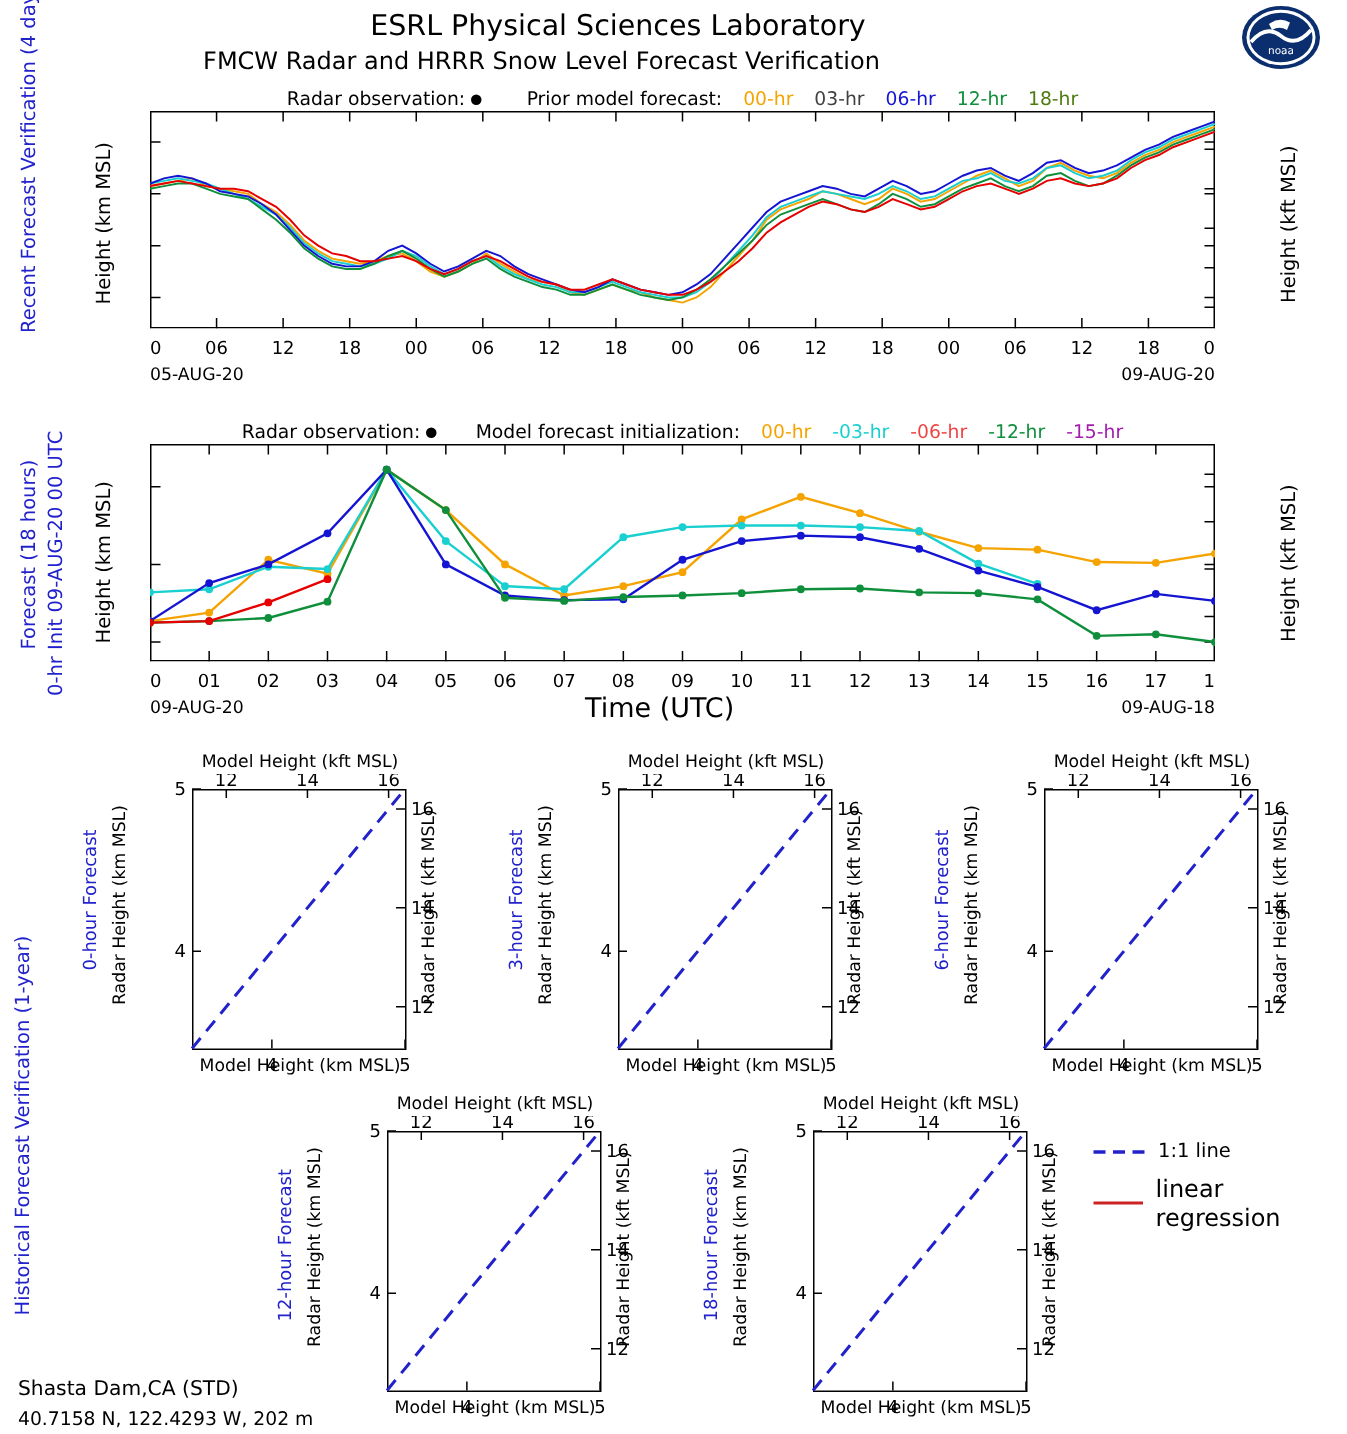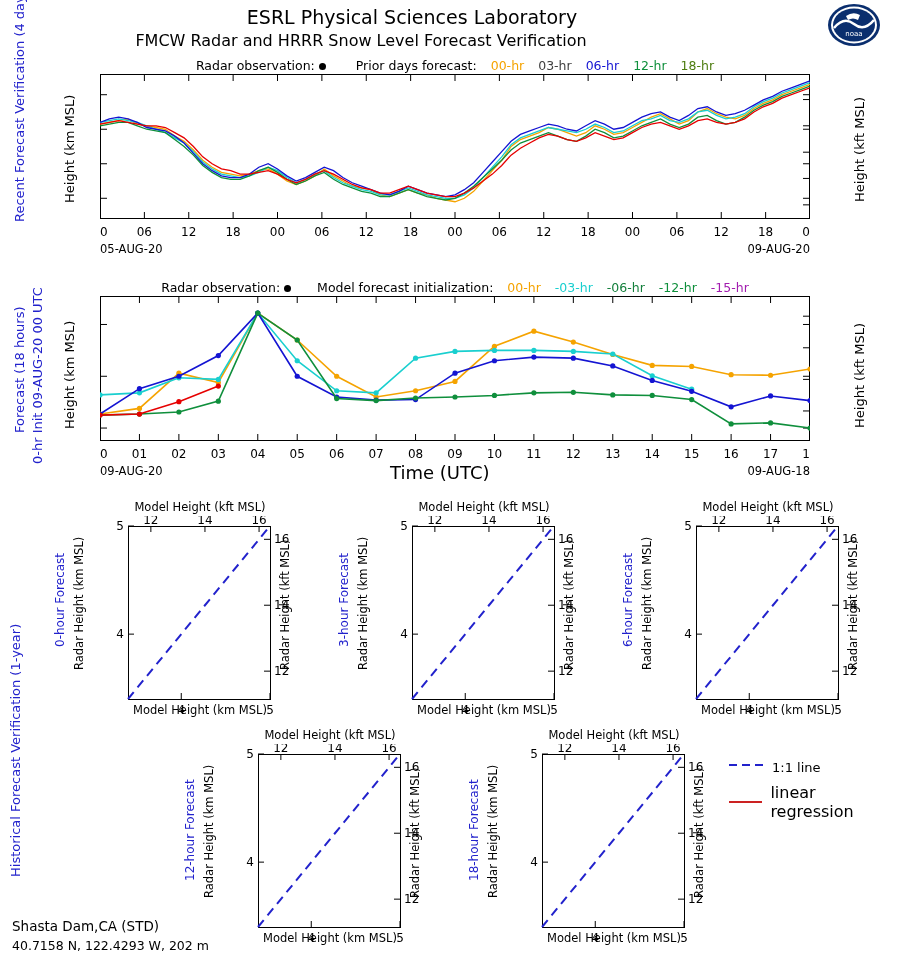--- a/index.html
+++ b/index.html
@@ -59,21 +59,21 @@
 
 <div class="abs vert blue" style="left:12px;top:72px;height:150px;font-size:13px;text-align:center;">Recent Forecast Verification (4 days)</div>
 
 <div class="abs vert" style="left:62px;top:84px;height:130px;font-size:13px;text-align:center;">Height (km MSL)</div>
 
 <div class="abs vert" style="left:852px;top:84px;height:130px;font-size:13px;text-align:center;">Height (kft MSL)</div>
 
 <div class="abs legend-row" style="left:100px;top:58px;width:710px;text-align:center;">
   <span>Radar observation:</span><span class="dotmark"></span>
   <span style="display:inline-block;width:18px"></span>
-  <span>Prior days forecast:</span>
+  <span>Prior model forecast:</span>
   <span class="legend-item" style="color:#f5a300">00-hr</span>
   <span class="legend-item" style="color:#404040">03-hr</span>
   <span class="legend-item" style="color:#1414d2">06-hr</span>
   <span class="legend-item" style="color:#0f8f3c">12-hr</span>
   <span class="legend-item" style="color:#4d7c0f">18-hr</span>
 </div>
 
 <div class="abs" style="left:100px;top:74px;">
   <svg id="svg-panel1" width="710" height="145">
       <rect x="0.5" y="0.5" width="709" height="144" fill="none" stroke="#000" stroke-width="1"></rect>
@@ -170,21 +170,21 @@
 
 <div class="abs vert" style="left:62px;top:310px;height:130px;font-size:13px;text-align:center;">Height (km MSL)</div>
 <div class="abs vert" style="left:852px;top:310px;height:130px;font-size:13px;text-align:center;">Height (kft MSL)</div>
 
 <div class="abs legend-row" style="left:100px;top:280px;width:710px;text-align:center;">
   <span>Radar observation:</span><span class="dotmark"></span>
   <span style="display:inline-block;width:14px"></span>
   <span>Model forecast initialization:</span>
   <span class="legend-item" style="color:#f5a300">00-hr</span>
   <span class="legend-item" style="color:#19cfcf">-03-hr</span>
-  <span class="legend-item" style="color:#15803d">-06-hr</span>
+  <span class="legend-item" style="color:#ef4444">-06-hr</span>
   <span class="legend-item" style="color:#0f8f3c">-12-hr</span>
   <span class="legend-item" style="color:#a21caf">-15-hr</span>
 </div>
 
 <div class="abs" style="left:100px;top:296px;">
   <svg id="svg-panel2" width="710" height="145">
       <rect x="0.5" y="0.5" width="709" height="144" fill="none" stroke="#000" stroke-width="1"></rect>
       <line x1="0" y1="132.05357142857173" x2="7" y2="132.05357142857173" stroke="#000" stroke-width="1"></line>
       <line x1="703" y1="132.05357142857173" x2="710" y2="132.05357142857173" stroke="#000" stroke-width="1"></line>
       <text x="-6" y="136.05357142857173" font-size="12" text-anchor="end" font-family="DejaVu Sans, sans-serif" fill="#000">4.6</text>
@@ -507,21 +507,21 @@
       <text x="174" y="27.32099999999997" font-size="12" text-anchor="start" font-family="DejaVu Sans, sans-serif" fill="#000">16</text>
       <line x1="28" y1="183" x2="170" y2="10" stroke="#2222cc" stroke-width="2" stroke-dasharray="9,6"></line>
     </svg>
   <div class="abs" style="left:0;top:203px;width:200px;text-align:center;font-size:11.5px;">Model Height (km MSL)</div>
 </div>
 <div class="abs vert blue" style="left:467px;top:768px;height:125px;font-size:12px;text-align:center;">18-hour Forecast</div>
 <div class="abs vert" style="left:486px;top:768px;height:130px;font-size:11.5px;text-align:center;">Radar Height (km MSL)</div>
 <div class="abs vert" style="left:692px;top:773px;height:125px;font-size:11.5px;text-align:center;">Radar Height (kft MSL)</div>
 
 <div class="abs" style="left:728px;top:760px;">
-  <div style="display:flex;margin-bottom:8px;">
+  <div style="display:flex;align-items:center;margin-bottom:8px;">
     <svg width="36" height="10">
         <line x1="1" y1="5" x2="35" y2="5" stroke="#2222cc" stroke-width="2.2" stroke-dasharray="8,5"></line>
       </svg>
     <span style="margin-left:8px;font-size:13px;">1:1 line</span>
   </div>
   <div style="display:flex;align-items:center;">
     <svg width="36" height="10">
         <line x1="1" y1="5" x2="35" y2="5" stroke="#cc2222" stroke-width="2"></line>
       </svg>
     <span style="margin-left:8px;font-size:16px;">linear regression</span>

